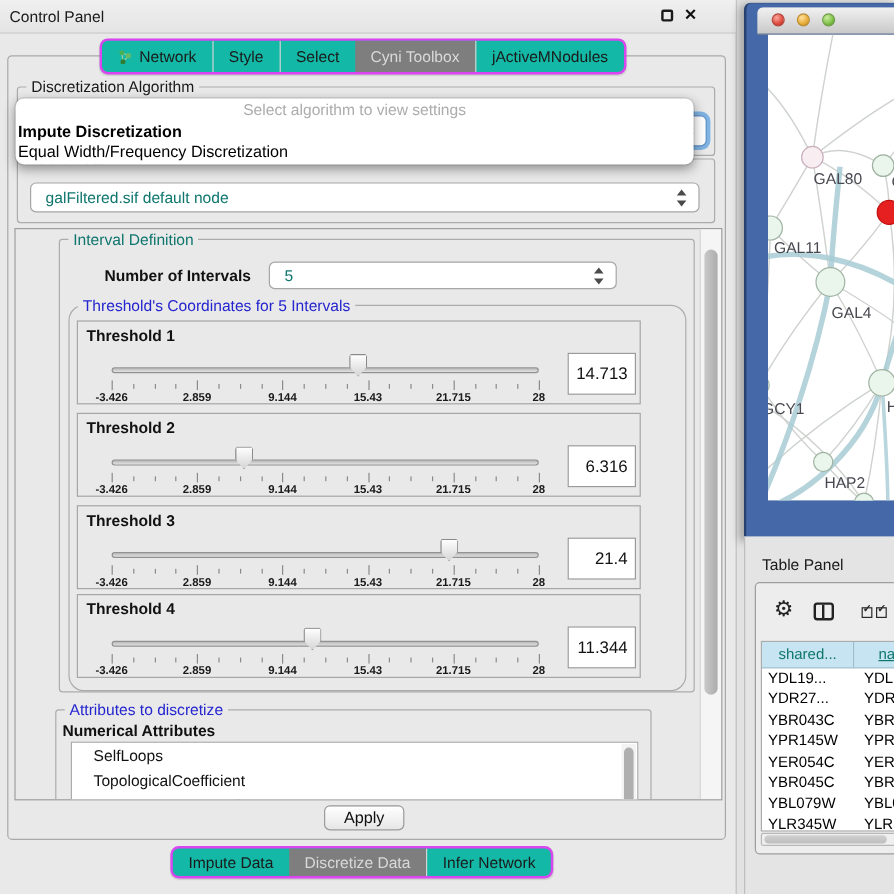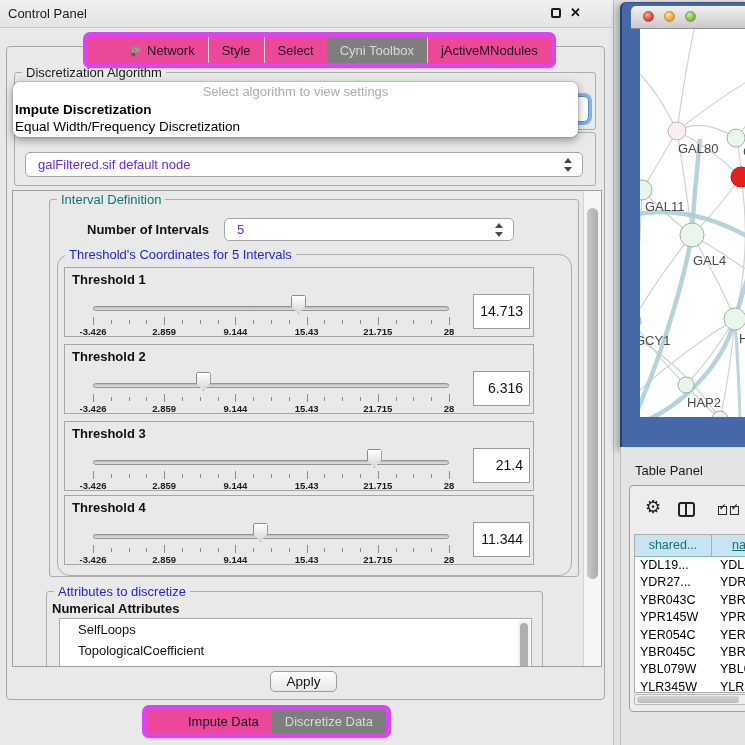--- a/index.html
+++ b/index.html
@@ -5,33 +5,33 @@
   html,body{margin:0;padding:0;background:#D8D8D8;}
   #root{position:relative;width:745px;height:745px;background:#E2E2E2;font-family:"Liberation Sans",sans-serif;overflow:hidden;color:#111;}
   
   #left-window{position:absolute;left:0;top:0;width:613px;height:745px;background:#E9E9E9;border-right:1px solid #BDBDBD;}
   #titlebar{position:absolute;left:0;top:0;right:0;height:27px;background:linear-gradient(#F0F0F0,#E4E4E4);border-bottom:1px solid #CACACA;}
   #win-title{position:absolute;left:8px;top:6px;font-size:13px;color:#1A1A1A;}
   #float-btn{position:absolute;left:551px;top:8px;width:10px;height:10px;border:2px solid #1A1A1A;border-radius:2px;box-sizing:border-box;}
   #close-btn{position:absolute;left:570px;top:5px;font-size:13px;font-weight:bold;color:#111;}
   #main-panel{position:absolute;left:6px;top:46px;width:597px;height:652px;border:1px solid #A9A9A9;border-radius:4px;background:#E9E9E9;}
   
-  .tabbar{position:absolute;display:flex;border:5px solid #d946ef;border-radius:7px;background:#ec4899;overflow:hidden;z-index:6;box-shadow:0 1px 1px rgba(0,0,0,.12);padding-left:28px;}
+  .tabbar{position:absolute;display:flex;border:2px solid #d946ef;border-radius:7px;background:#14b8a6;overflow:hidden;z-index:6;box-shadow:0 1px 1px rgba(0,0,0,.12);}
   #top-tabbar{left:83px;top:32px;height:26px;}
   #bottom-tabbar{left:142px;top:705px;height:23px;}
   .tab{padding:0 13px;display:flex;align-items:center;gap:5px;font-size:13px;color:#1A1A1A;border-left:1px solid #D4D4D4;white-space:nowrap;}
   .tab:first-child{border-left:none;}
   .tab.active{background:#7E7E7E;color:#D9D9D9;border-left:none;}
   
   .groupbox{position:absolute;border:1px solid #ACACAC;border-radius:3px;box-sizing:border-box;}
   .gtitle{position:absolute;top:-8px;left:7px;background:#E9E9E9;padding:0 4px;font-size:13px;color:#1A1A1A;white-space:nowrap;line-height:15px;}
   .gtitle.green{color:#0f766e;}
   .gtitle.blue{color:#2525CF;}
   
-  .combo{position:absolute;background:#FFF;border:1px solid #A6A6A6;border-radius:5px;font-size:13px;color:#6d28d9;box-sizing:border-box;}
+  .combo{position:absolute;background:#FFF;border:1px solid #A6A6A6;border-radius:5px;font-size:13px;color:#0f766e;box-sizing:border-box;}
   .combo .val{position:absolute;left:12px;top:0;bottom:0;display:flex;align-items:center;}
   .stepper{position:absolute;right:9px;top:50%;margin-top:-7px;width:9px;height:14px;}
   .stepper:before{content:"";position:absolute;top:0;left:0;border-left:4.5px solid transparent;border-right:4.5px solid transparent;border-bottom:5.5px solid #4A4A4A;}
   .stepper:after{content:"";position:absolute;bottom:0;left:0;border-left:4.5px solid transparent;border-right:4.5px solid transparent;border-top:5.5px solid #4A4A4A;}
   #grp-algo{left:14px;top:72px;width:582px;height:58px;}
   #algo-combo{left:10px;top:23px;right:6px;height:26px;box-shadow:0 0 0 3px #7FB3E3;border-color:#5E90C4;}
   
   #algo-popup{position:absolute;left:13px;top:82px;width:565px;height:55px;background:#FFF;border-radius:7px;box-shadow:0 3px 10px rgba(0,0,0,.4),0 0 0 1px rgba(0,0,0,.1);z-index:20;}
   .popup-hint{text-align:center;font-size:13px;color:#ACACAC;line-height:18px;padding-top:1px;}
   .popup-item{font-size:13.5px;color:#000;line-height:17px;padding-left:2px;white-space:nowrap;}
@@ -342,20 +342,23 @@
     </div>
 
     <div id="apply-btn">Apply</div>
 
     <div id="bottom-tabbar" class="tabbar">
       <div class="tab">
           <span>Impute Data</span>
         </div>
       <div class="tab active">
           <span>Discretize Data</span>
+        </div>
+      <div class="tab">
+          <span>Infer Network</span>
         </div>
     </div>
   </div>
 
   <div id="net-window">
     <div id="net-titlebar">
       <span class="light red"></span>
       <span class="light yellow"></span>
       <span class="light green"></span>
     </div>

